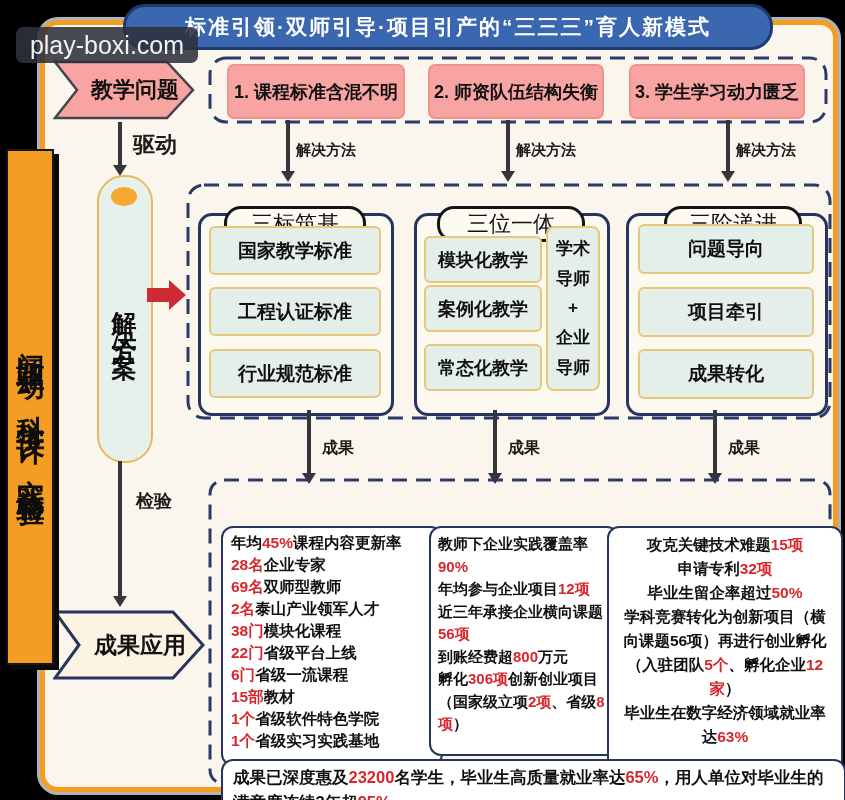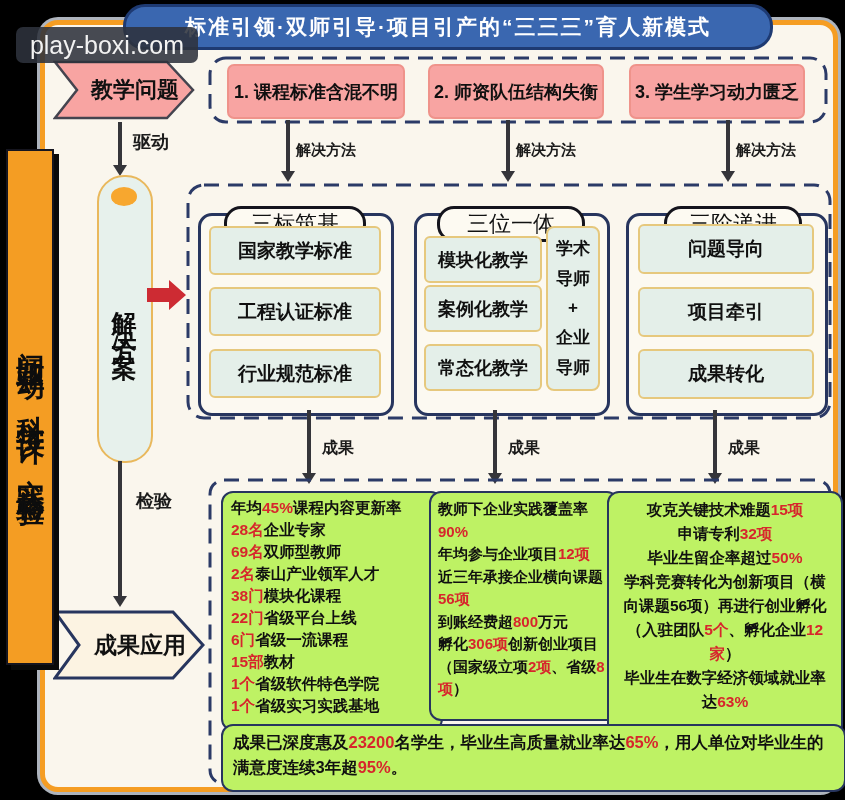--- a/index.html
+++ b/index.html
@@ -58,22 +58,22 @@
   .tutor .rich-line{line-height:18px;}
 
   .capsule{position:absolute;left:97px;top:175px;width:52px;height:284px;z-index:2;
            background:#e7f1ec;border:2.5px solid #e9b85c;border-radius:27px;}
   .capsule-dot{position:absolute;left:12px;top:10px;width:26px;height:19px;
                background:#f7a72f;border-radius:50%;}
   .capsule-text{position:absolute;inset:0;display:flex;align-items:center;justify-content:center;
                 writing-mode:vertical-rl;text-orientation:upright;
                 font-weight:bold;font-size:25px;letter-spacing:14px;color:#0d0d0d;}
 
-  .orange-box{position:absolute;z-index:3;background:#bef264;border:2.5px solid #27355e;
-              border-radius:12px;font-weight:bold;color:#101010;overflow:hidden;}
+  .orange-box{position:absolute;z-index:3;background:#ffffff;border:2.5px solid #27355e;
+              border-radius:12px;font-weight:bold;color:#101010;overflow:hidden;margin-top:35px;}
   .orange-box .hl,.hl{color:#d7262c;}
   .col1{left:221px;top:491px;width:202px;height:228px;font-size:15.5px;line-height:22px;padding:4px 8px;}
   .col2{left:429px;top:491px;width:172px;height:216px;font-size:15px;line-height:22.5px;padding:5px 7px;}
   .col3{left:607px;top:491px;width:216px;height:232px;font-size:15.5px;line-height:24px;padding:5px 8px;text-align:center;}
   .summary{left:221px;top:724px;width:601px;height:56px;font-size:16.5px;line-height:25px;padding:4px 10px;}
 
   .result-label{font-weight:bold;font-size:16px;}
   svg{display:block;}
 </style>
 </head>
@@ -90,21 +90,21 @@
   <div class="sidebar">问题驱动　科学设计　实践检验</div>
 
   <div class="abs" style="left:53px;top:60px;width:142px;height:60px;z-index:3">
     <svg width="142" height="60">
       <polygon points="2,2 114,2 140,30 114,58 2,58 24,30" fill="#f8a4a2" stroke="#44444f" stroke-width="2.5"></polygon>
     </svg>
     <div class="shape-label">教学问题</div>
   </div>
 
   <div class="varrow" style="left:118px;top:122px;height:44px"></div>
-  <div class="flow-label" style="left:133px;top:130px;font-size:18px">驱动</div>
+  <div class="flow-label" style="left:133px;top:130px;font-size:22px">驱动</div>
 
   <svg class="abs" style="left:208px;top:56px;z-index:2" width="620" height="68">
     <rect x="2" y="2" width="616" height="64" rx="16" fill="none" stroke="#2b3a67" stroke-width="3" stroke-dasharray="15 9"></rect>
   </svg>
   <div class="pink-box" style="left:227px;width:174px">1. 课程标准含混不明</div>
   <div class="pink-box" style="left:428px;width:172px">2. 师资队伍结构失衡</div>
   <div class="pink-box" style="left:629px;width:172px">3. 学生学习动力匮乏</div>
 
   <div class="varrow" style="left:286px;top:120px;height:52px"></div>
   <div class="varrow" style="left:506px;top:120px;height:52px"></div>

